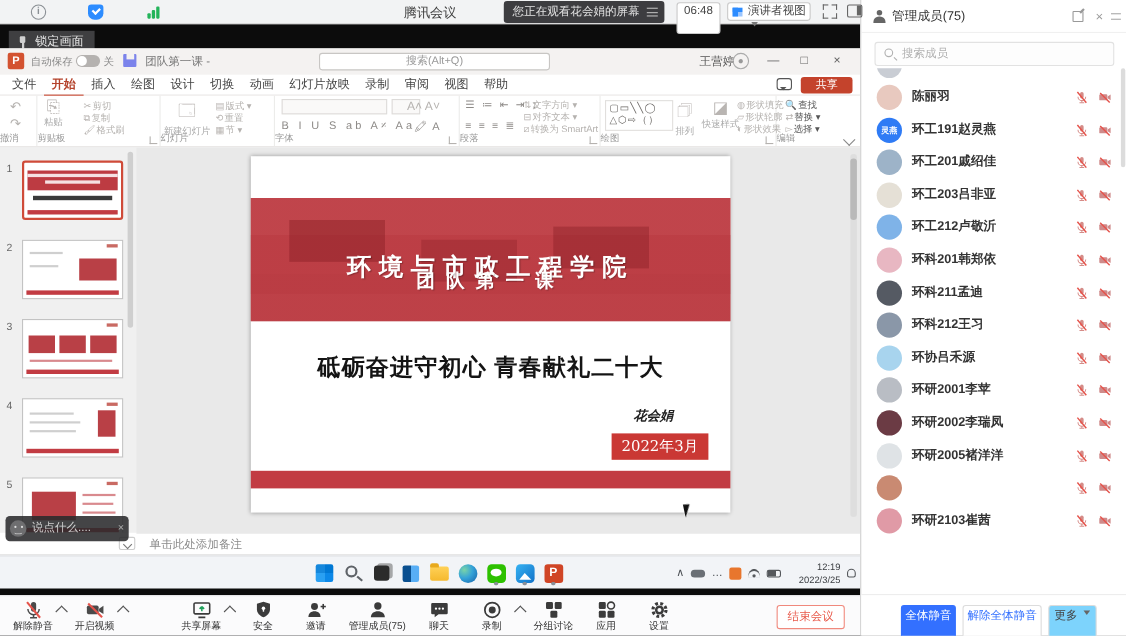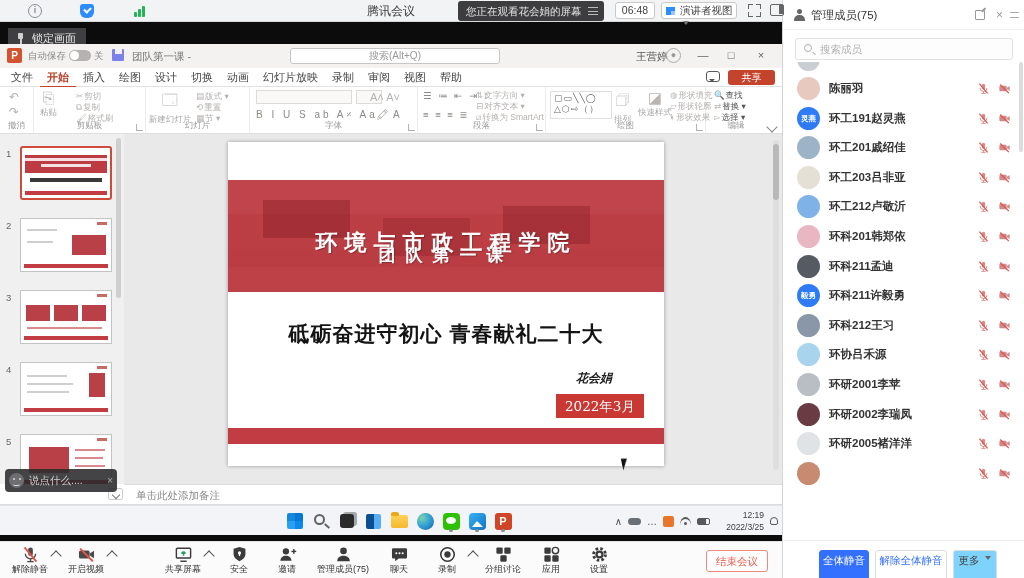--- a/index.html
+++ b/index.html
@@ -11,21 +11,21 @@
   .topbar { left:0; top:0; width:782px; height:22px; background:#f2f3f4; border-bottom:1px solid #d8d8d8; z-index:40; }
   .tb-ico { position:absolute; top:4px; width:14px; height:14px; }
   .info-ico { border:1.5px solid #8a8f94; border-radius:50%; color:#8a8f94; font-size:9px; text-align:center; line-height:11px; font-weight:bold; }
   .shield-ico { background:#2d8cff; border-radius:3px 3px 6px 6px; }
   .shield-ico:after { content:""; position:absolute; left:4px; top:3px; width:5px; height:3px; border-left:2px solid #fff; border-bottom:2px solid #fff; transform:rotate(-45deg); }
   .signal-ico span { position:absolute; bottom:1px; width:3px; background:#23b45a; border-radius:1px; }
   .app-title { left:0; right:0; top:0; height:22px; text-align:center; line-height:22px; color:#3c3c3c; font-size:12px; }
   .watch-pill { left:458px; top:1px; height:20px; background:#3d3d40; border-radius:3px; color:#e3e3e3; font-size:10.5px; line-height:20px; padding:0 22px 0 8px; }
   .pill-menu { position:absolute; right:6px; top:6px; width:10px; height:8px; border-top:1.5px solid #bbb; border-bottom:1.5px solid #bbb; }
   .pill-menu:after{ content:""; position:absolute; left:0; top:2.5px; width:10px; height:1.5px; background:#bbb; }
-  .time-box { left:615px; top:2px; width:40px; height:17px; border:1px solid #c9c9c9; border-radius:3px; background:#fff; text-align:center; line-height:15px; font-size:10.5px; color:#444; }
+  .time-box { left:615px; top:2px; width:40px; height:29px; border:1px solid #c9c9c9; border-radius:3px; background:#fff; text-align:center; line-height:15px; font-size:10.5px; color:#444; }
   .view-btn { left:661px; top:2px; width:76px; height:17px; border:1px solid #c9c9c9; border-radius:3px; background:#fff; font-size:10.5px; color:#444; line-height:15px; padding-left:18px; }
   .grid-ico { position:absolute; left:4px; top:3.5px; width:9px; height:8px; background:linear-gradient(90deg,#2d8cff 55%,transparent 55%), linear-gradient(#2d8cff 45%,#9bc6ff 45%); }
   .caret-d { display:inline-block; width:0; height:0; border:3px solid transparent; border-top:4px solid #777; margin-left:3px; vertical-align:1px; }
   .expand-ico { left:748px; top:4px; width:13px; height:13px; }
   .expand-ico b { position:absolute; width:5px; height:5px; border:1.5px solid #666; }
   .panel-ico { left:770px; top:4px; width:14px; height:12px; border:1.5px solid #666; border-radius:2px; }
   .panel-ico:after { content:""; position:absolute; right:0; top:0; width:4px; height:9px; background:#666; }
 
   
   .share-area { left:0; top:22px; width:782px; height:519px; background:#0c0c0c; }
@@ -51,21 +51,21 @@
   
   .tabrow { left:0; top:24px; width:782px; height:19px; background:#fff; border-bottom:1px solid #e4e2e0; }
   .tab { display:inline-block; padding:0 7px; font-size:11px; line-height:18px; color:#444; }
   .tab.active { color:#b4412a; border-bottom:2px solid #c4432c; font-weight:bold; }
   .comment-ico { left:706px; top:3px; width:14px; height:11px; border:1.3px solid #555; border-radius:3px; }
   .comment-ico:after { content:""; position:absolute; left:2px; bottom:-4px; border:3px solid transparent; border-top-color:#555; }
   .share-btn { left:728px; top:2px; width:47px; height:15px; background:#c4432c; border-radius:3px; color:#fff; font-size:10px; text-align:center; line-height:15px; }
   
   .ribbon { left:0; top:43px; width:782px; height:47px; background:#fff; border-bottom:1px solid #e1dfdd; font-size:9px; color:#777; }
   .rgroup { position:absolute; top:0; height:46px; border-right:1px solid #ececea; }
-  .rlabel { position:absolute; bottom:1px; left:0; right:0; text-align:center; font-size:8.5px; color:#9a9a9a; }
+  .rlabel { position:absolute; bottom:1px; left:0; right:0; font-size:8.5px; color:#9a9a9a; }
   .rbig { position:absolute; font-size:8.5px; color:#aaa; text-align:center; }
   .rbig .gly { display:block; font-size:15px; color:#b9b5b2; }
   .rmini { position:absolute; font-size:8.5px; color:#b5b2af; white-space:nowrap; }
   .rmini .g { color:#b9b5b2; margin-right:1px; }
   .fontbox { position:absolute; border:1px solid #dddbd9; background:#faf9f8; height:14px; }
   .fmtrow { position:absolute; font-size:10px; color:#8d8a87; letter-spacing:3px; white-space:nowrap; }
   .shapebox { position:absolute; border:1px solid #e1dfdd; font-size:9px; color:#6b6865; line-height:11px; padding:1px 3px; letter-spacing:1px; }
   .launcher { position:absolute; right:2px; bottom:2px; width:7px; height:7px; border-left:1px solid #b5b2af; border-bottom:1px solid #b5b2af; }
   .collapse-v { left:768px; top:36px; width:8px; height:8px; border-right:1.5px solid #888; border-bottom:1.5px solid #888; transform:rotate(45deg); }
 
@@ -677,32 +677,20 @@
     <span class="m-ics">
       <svg style="color:#d58c88">
             <use href="#i-mic-off"></use>
           </svg>
       <svg style="color:#cf8b8b">
             <use href="#i-cam-off"></use>
           </svg>
     </span>
   </div>
       <div class="mrow">
-    <span class="avatar" style="background: rgb(47, 123, 245);">毅勇</span>
-    <span class="m-name">环科211许毅勇</span>
-    <span class="m-ics">
-      <svg style="color:#d58c88">
-            <use href="#i-mic-off"></use>
-          </svg>
-      <svg style="color:#cf8b8b">
-            <use href="#i-cam-off"></use>
-          </svg>
-    </span>
-  </div>
-      <div class="mrow">
     <span class="avatar" style="background: rgb(138, 151, 168);"></span>
     <span class="m-name">环科212王习</span>
     <span class="m-ics">
       <svg style="color:#d58c88">
             <use href="#i-mic-off"></use>
           </svg>
       <svg style="color:#cf8b8b">
             <use href="#i-cam-off"></use>
           </svg>
     </span>
@@ -750,20 +738,32 @@
       <svg style="color:#d58c88">
             <use href="#i-mic-off"></use>
           </svg>
       <svg style="color:#cf8b8b">
             <use href="#i-cam-off"></use>
           </svg>
     </span>
   </div>
       <div class="mrow">
     <span class="avatar" style="background: rgb(201, 138, 114);"></span>
+    <span class="m-ics">
+      <svg style="color:#d58c88">
+            <use href="#i-mic-off"></use>
+          </svg>
+      <svg style="color:#cf8b8b">
+            <use href="#i-cam-off"></use>
+          </svg>
+    </span>
+  </div>
+      <div class="mrow">
+    <span class="avatar" style="background: rgb(224, 154, 166);"></span>
+    <span class="m-name">环研2103崔茜</span>
     <span class="m-ics">
       <svg style="color:#d58c88">
             <use href="#i-mic-off"></use>
           </svg>
       <svg style="color:#cf8b8b">
             <use href="#i-cam-off"></use>
           </svg>
     </span>
   </div>
     </div>

